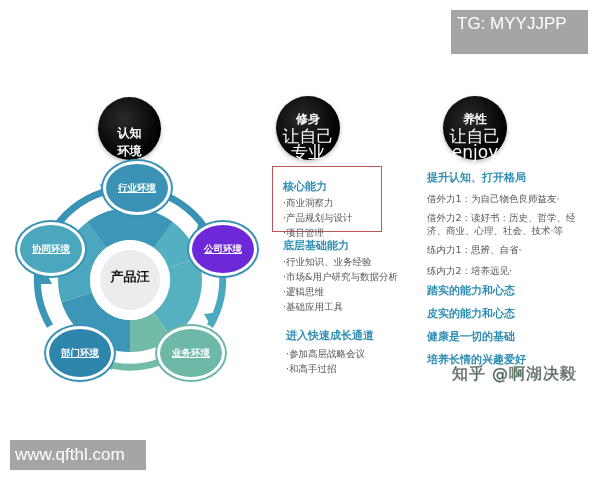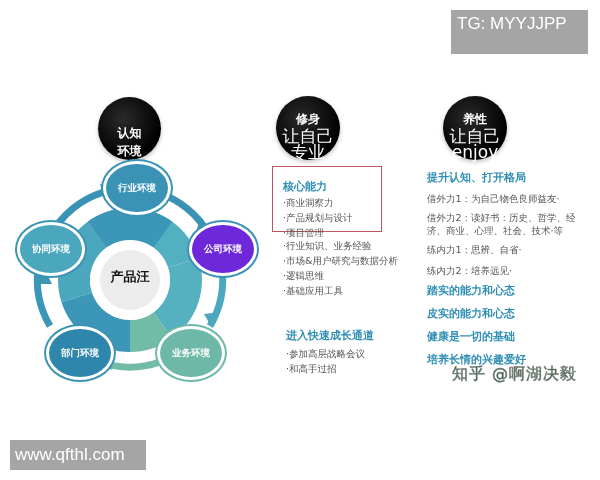--- a/index.html
+++ b/index.html
@@ -14,21 +14,21 @@
   }
   .black-circle .t1 { font-size: 12px; font-weight: bold; line-height: 18px; }
   .black-circle .t2 { font-size: 17px; line-height: 16px; }
 
   #diagram { position: absolute; left: 0; top: 150px; width: 260px; height: 240px; }
 
   .node {
     position: absolute; width: 68px; height: 54px; border-radius: 50%;
     border: 3px solid #ffffff; box-shadow: 0 0 0 2px #3a93b5;
     color: #fff; font-size: 9.5px; font-weight: bold;
-    display: flex; align-items: center; justify-content: center; text-align: center;
+    display: flex; align-items: center; justify-content: center; text-align: center; text-decoration: underline;
   }
 
   .center-label {
     position: absolute; left: 102px; top: 118px; width: 56px; text-align: center;
     font-size: 13px; font-weight: bold; color: #111;
   }
 
   .col { position: absolute; }
   .heading-blue { color: #2f8fb4; font-weight: bold; font-size: 11px; line-height: 16px; }
   .item { color: #555; font-size: 9.5px; line-height: 15px; }
@@ -115,20 +115,21 @@
 </div>
 
 <div id="core-box">
   <div class="heading-blue">核心能力</div>
   <div class="item">·商业洞察力</div>
   <div class="item">·产品规划与设计</div>
   <div class="item">·项目管理</div>
 </div>
 
 <div class="col" style="left:283px; top:238px;">
+  <div class="heading-blue">底层基础能力</div>
   <div class="item">·行业知识、业务经验</div>
   <div class="item">·市场&amp;用户研究与数据分析</div>
   <div class="item">·逻辑思维</div>
   <div class="item">·基础应用工具</div>
 </div>
 
 <div class="col" style="left:286px; top:328px;">
   <div class="heading-blue">进入快速成长通道</div>
   <div class="item" style="margin-top:2px;">·参加高层战略会议</div>
   <div class="item">·和高手过招</div>

